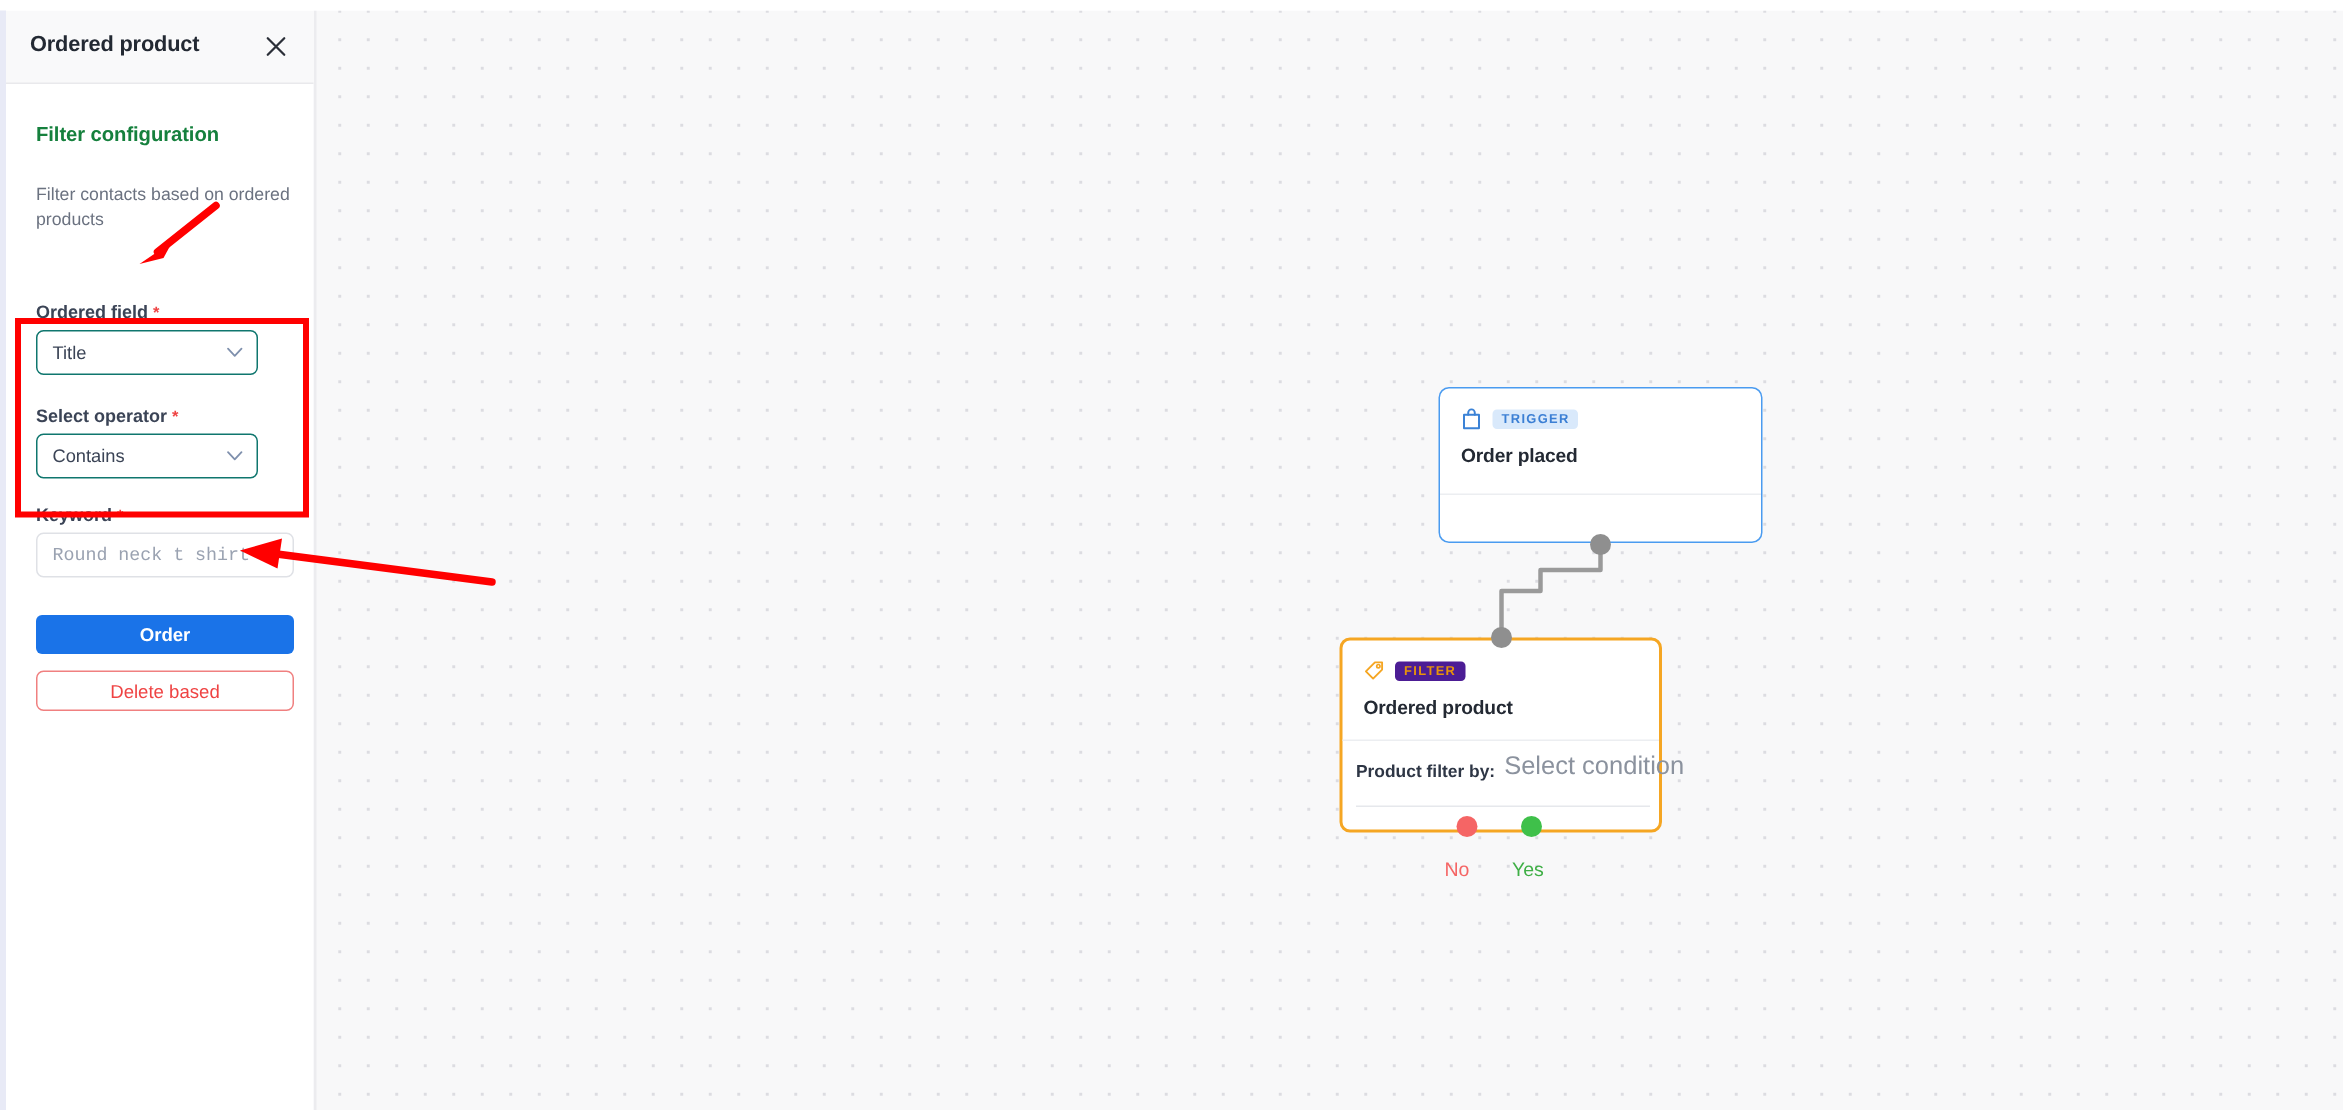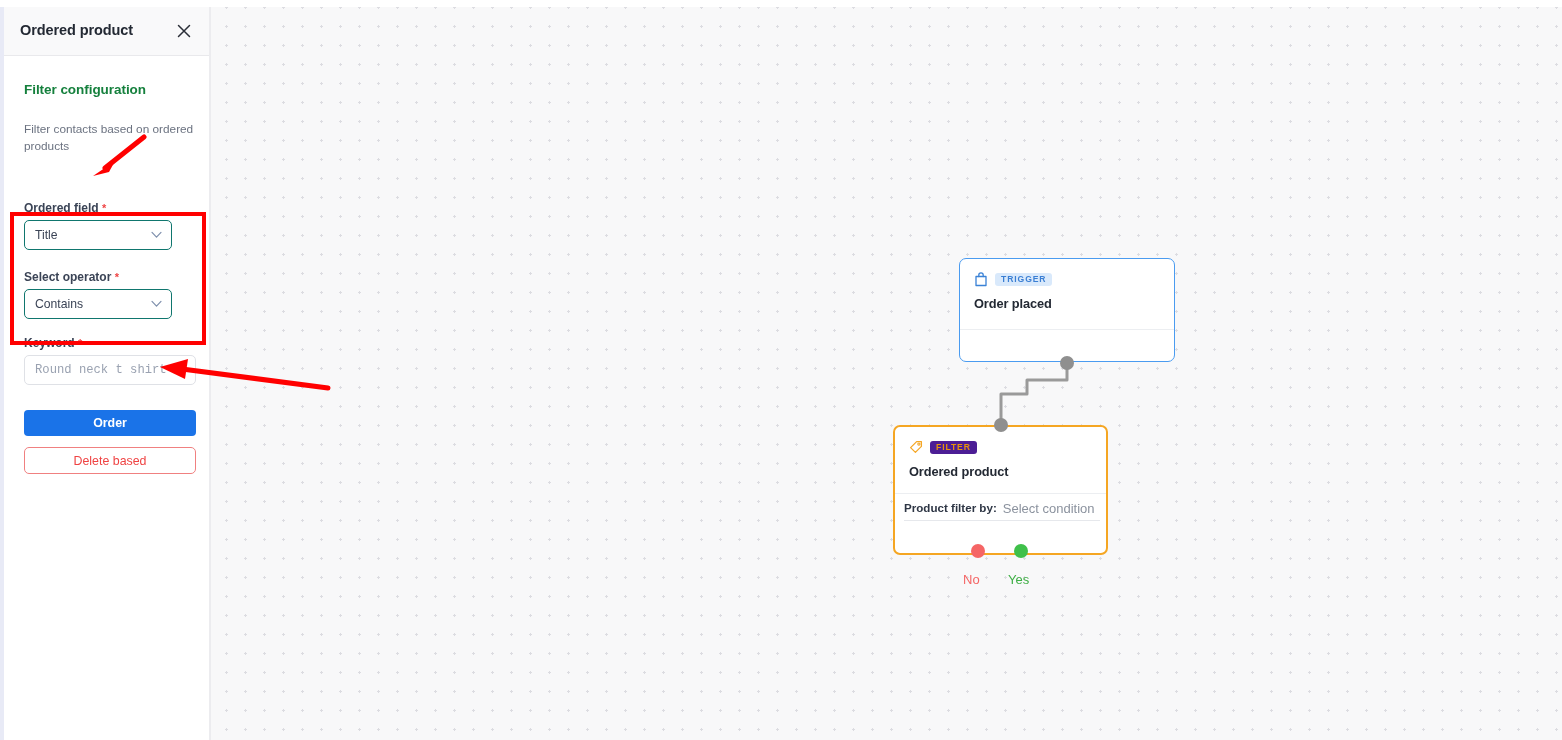--- a/index.html
+++ b/index.html
@@ -268,33 +268,33 @@
     background: #eceef1;
   }
   .trigger-divider { top: 70px; }
   .filter-divider  { top: 66px; }
 
   .filter-row {
     position: absolute;
     left: 9px; top: 74px;
     width: 196px;
     display: flex;
-    align-items: flex-start;
+    align-items: flex-end;
     gap: 6px;
     border-bottom: 1px solid #e6e8ec;
-    padding-bottom: 4px;
+    padding-bottom: 16px;
   }
   .filter-row-label {
     font-size: 11.6px;
     font-weight: bold;
     color: #2e3645;
     white-space: nowrap;
   }
   .filter-row-value {
-    font-size: 13px;
+    font-size: 17px;
     color: #8b929e;
     white-space: nowrap;
   }
 
   .branch-label {
     position: absolute;
     font-size: 13px;
     font-weight: normal;
     margin-top: 48px;
   }

